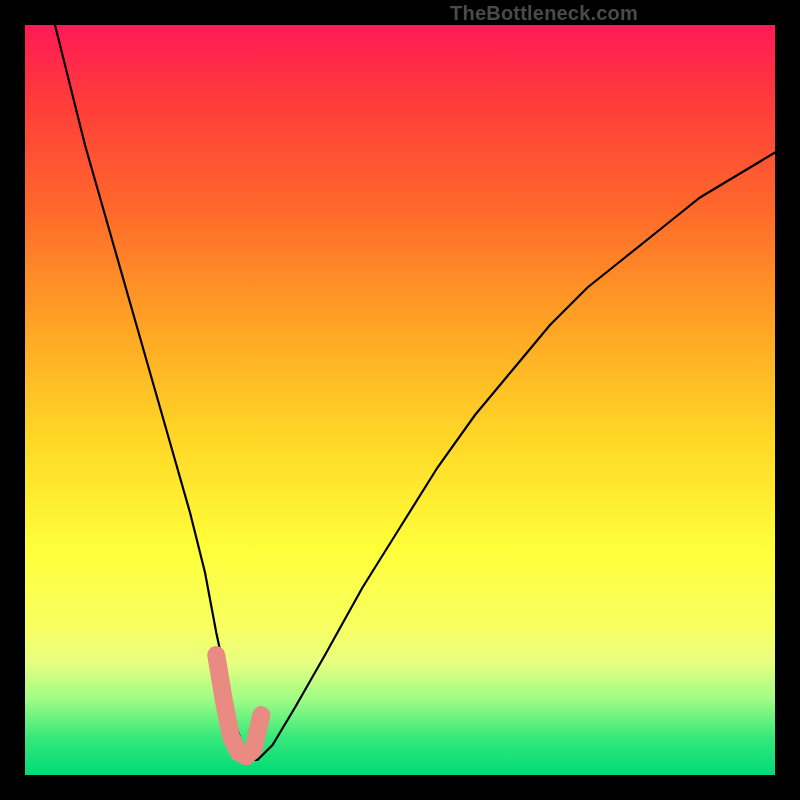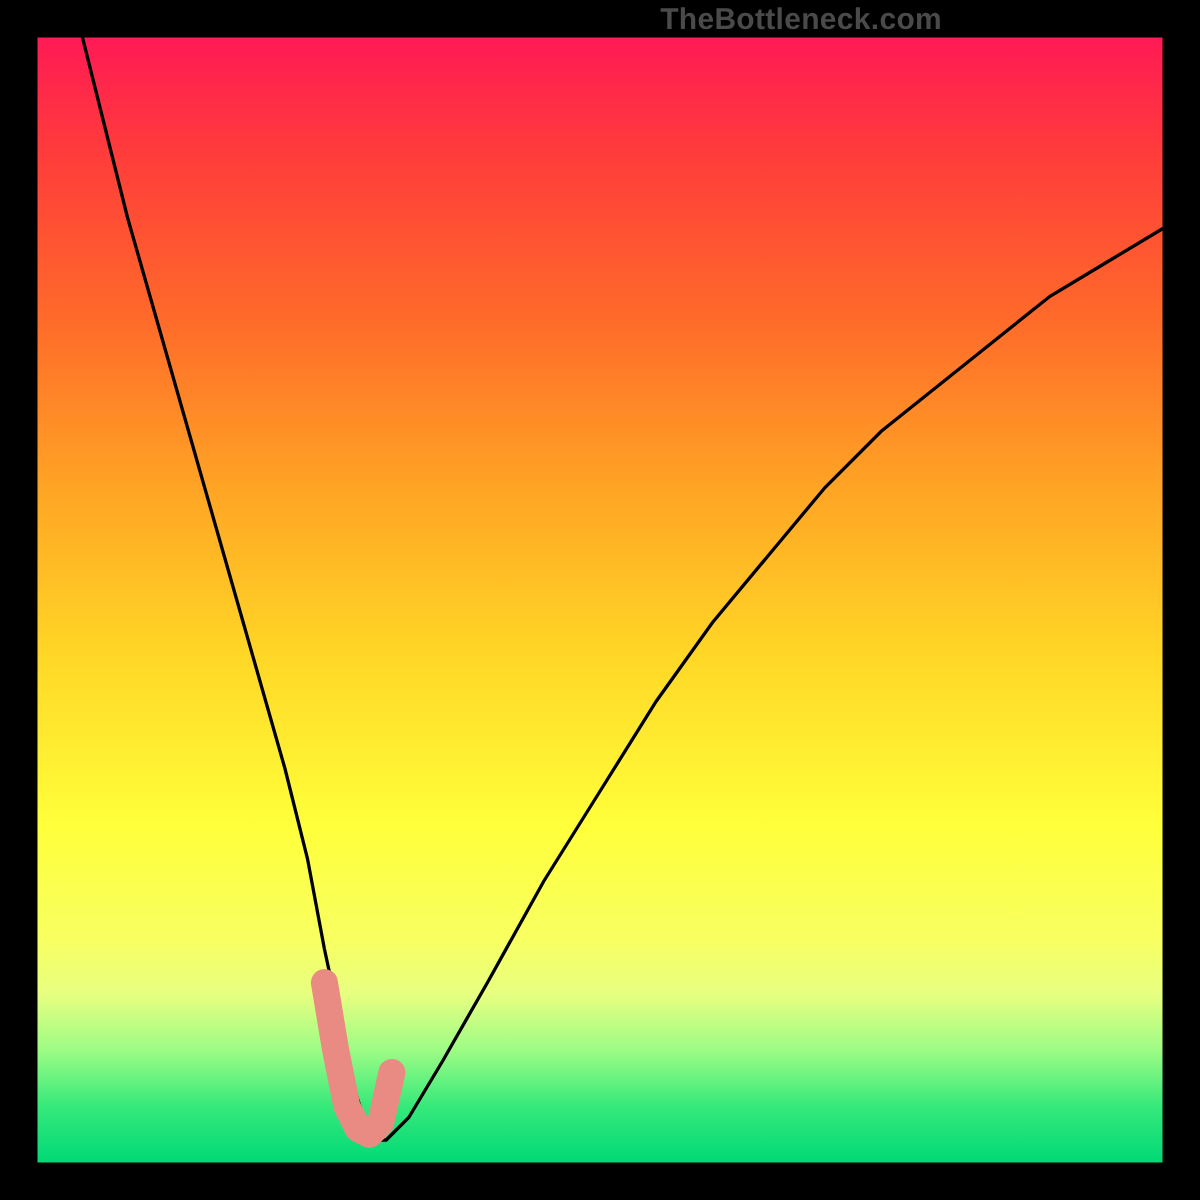--- a/index.html
+++ b/index.html
@@ -10,20 +10,21 @@
     background: #000;
     overflow: hidden;
   }
   .frame {
     position: absolute;
     top: 0;
     left: 0;
     width: 636px;
     height: 800px;
     background: #000;
+    padding-left: 10px;
   }
   .plot-area {
     position: absolute;
     left: 25px;
     top: 25px;
     width: 750px;
     height: 750px;
     background: linear-gradient(to bottom,
       #ff1a55 0%,
       #ff3b3b 10%,

